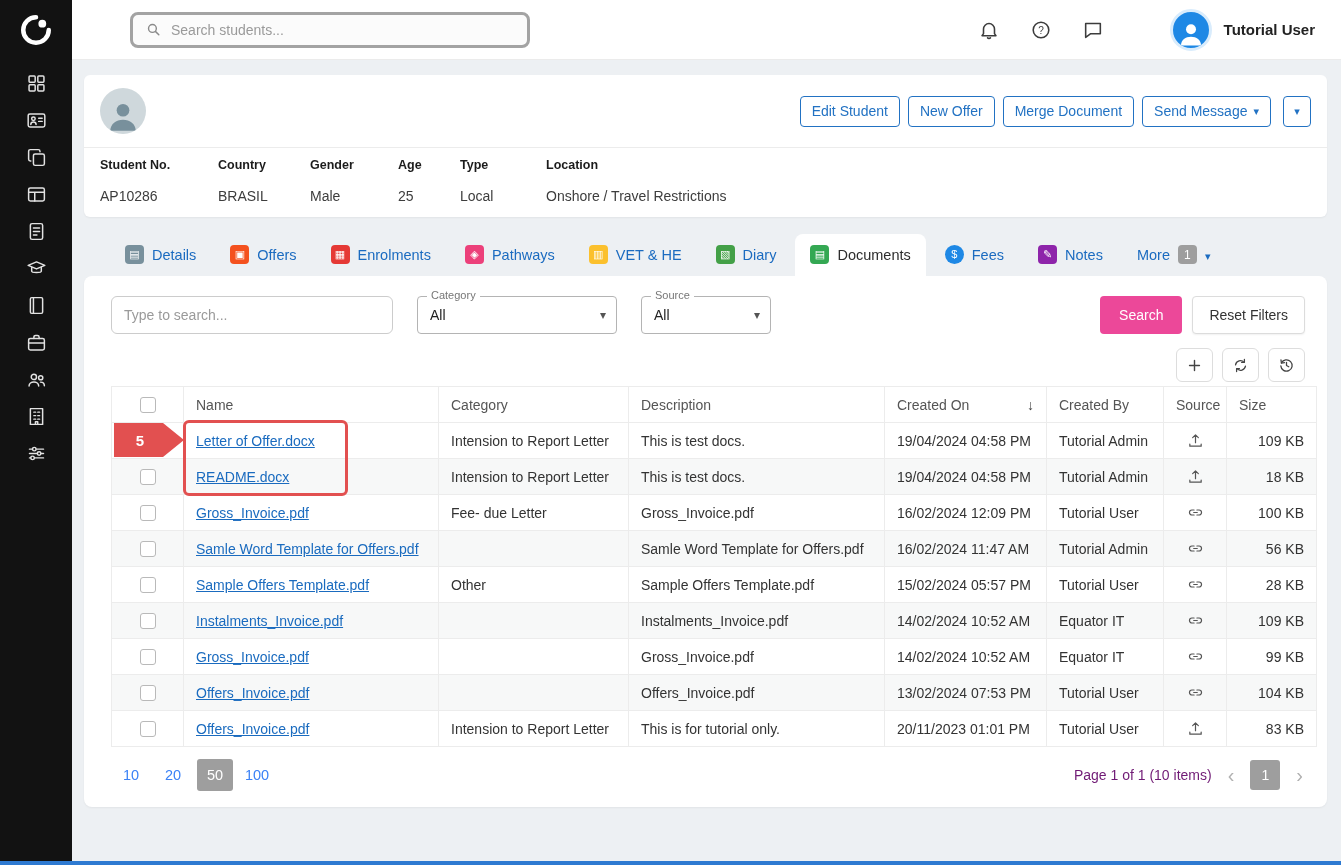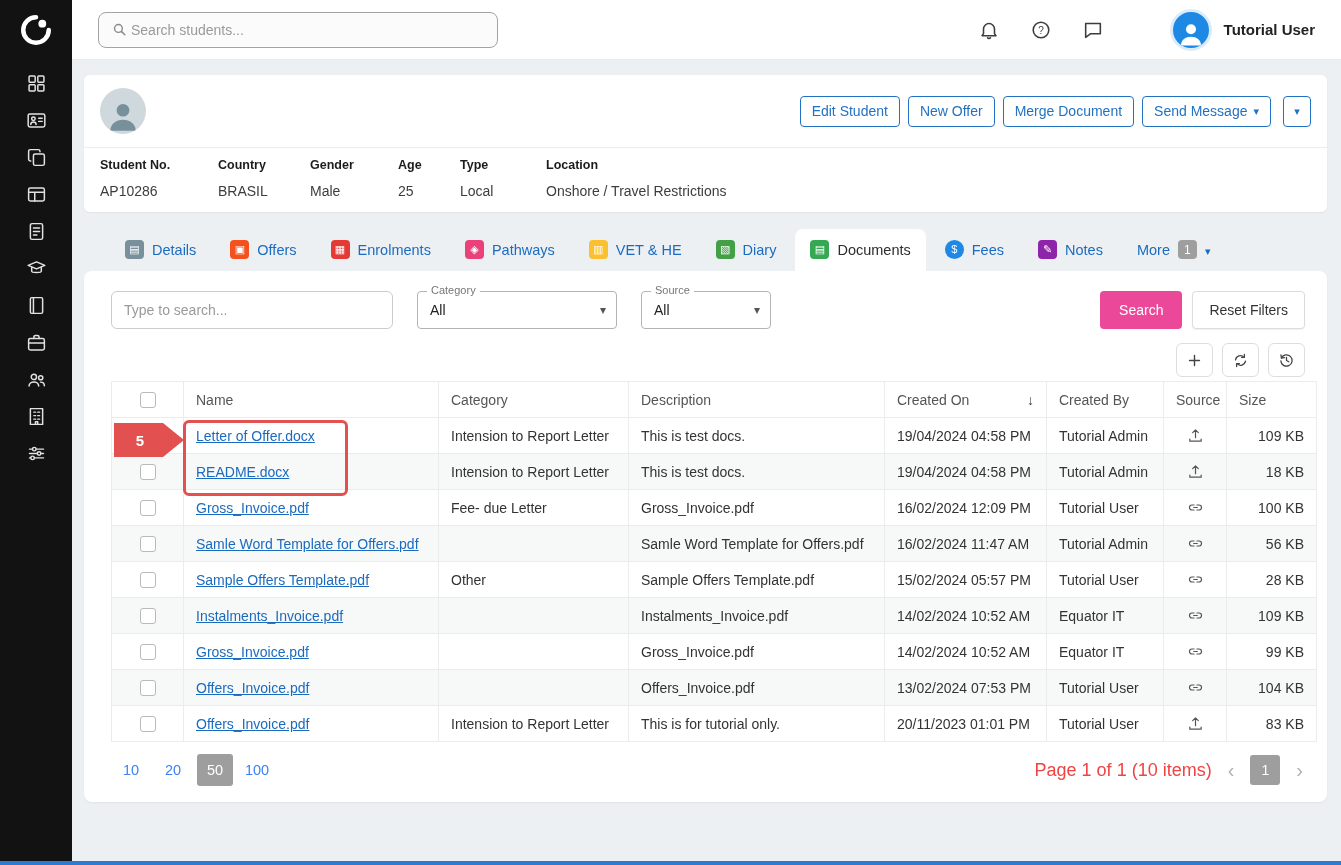--- a/index.html
+++ b/index.html
@@ -27,22 +27,22 @@
     color:#e2e2e2; cursor:pointer;
   }
   .side-item svg { width:21px; height:21px; }
 
   
   .topbar {
     position:absolute; left:72px; right:0; top:0; height:60px; background:#fff;
     display:flex; align-items:center; padding:0 26px; border-bottom:1px solid #ebebeb; z-index:5;
   }
   .top-search {
-    width:400px; height:36px; background:#fbfbfb; border:1px solid #a3a3a3; border-radius:8px;
-    display:flex; align-items:center; padding:0 12px; gap:3px;
+    width:400px; height:36px; background:#fbfbfb; border:3px solid #a3a3a3; border-radius:8px;
+    display:flex; align-items:center; padding:0 12px; gap:9px;margin-left:32px;
   }
   .top-search svg { width:17px; height:17px; color:#8a8a8a; flex:none; }
   .top-search input { border:none; outline:none; background:transparent; flex:1; font-size:14px; color:#333; }
   .top-search input::placeholder { color:#9a9a9a; }
   .top-right { margin-left:auto; display:flex; align-items:center; gap:30px; }
   .top-icon { background:none; border:none; color:#3c3c3c; display:flex; align-items:center; }
   .top-icon svg { width:22px; height:22px; }
   .user-chip { display:flex; align-items:center; gap:12px; margin-left:36px; }
   .avatar {
     width:42px; height:42px; border-radius:50%; background:#1e88e5; border:3px solid #d9ecfc;
@@ -68,21 +68,21 @@
     height:31px; padding:0 11px; border:1px solid #2272c3; color:#2272c3; background:#fff;
     border-radius:4px; font-size:14px; display:inline-flex; align-items:center; gap:6px;
   }
   .caret-after::after { content:"▾"; font-size:11px; line-height:1; }
   .btn-caret-only { width:28px; padding:0; justify-content:center; margin-left:4px; }
   .btn-caret-only::after { content:"▾"; font-size:11px; }
 
   .student-info { border-top:1px solid #ececec; display:flex; padding:10px 16px 13px; }
   .info-field { padding-right:12px; }
   .info-label { font-size:12.5px; font-weight:bold; color:#1c1c1c; }
-  .info-value { font-size:14px; color:#3d3d3d; margin-top:11px; }
+  .info-value { font-size:14px; color:#3d3d3d; margin-top:16px; }
 
   
   .tabs { display:flex; align-items:flex-end; gap:4px; margin:17px 0 0 26px; }
   #tabs-nav { display:contents; }
   .tab {
     display:flex; align-items:center; gap:8px; padding:11px 15px 12px;
     font-size:14.5px; color:#1b6bc0; border-radius:8px 8px 0 0; cursor:pointer; white-space:nowrap;
   }
   .tab.active { background:#fff; color:#2d2d2d; }
   .tab-ico {
@@ -141,21 +141,21 @@
   }
 
   
   .pagination { display:flex; align-items:center; margin-top:12px; padding:0 2px 8px; }
   .size-btn {
     min-width:36px; height:32px; background:transparent; border:none; font-size:14.5px; color:#3b82f6;
     border-radius:3px; margin-right:6px;
   }
   .size-btn.selected { background:#9e9e9e; color:#fff; }
   .pag-right { margin-left:auto; display:flex; align-items:center; gap:16px; }
-  .pag-info { color:#ef4444; font-size:18px; }
+  .pag-info { color:#701a75; font-size:14px; }
   .chev { background:none; border:none; color:#b0b0b0; font-size:20px; line-height:1; }
   .chev-prev::before { content:"‹"; }
   .chev-next::before { content:"›"; }
   .page-btn { width:30px; height:30px; background:#9e9e9e; color:#fff; border:none; border-radius:3px; font-size:14px; }
 
   
   .ann-box {
     position:absolute; left:183px; top:420px; width:165px; height:76px;
     border:3px solid #e25050; border-radius:6px; z-index:20; pointer-events:none;
   }

